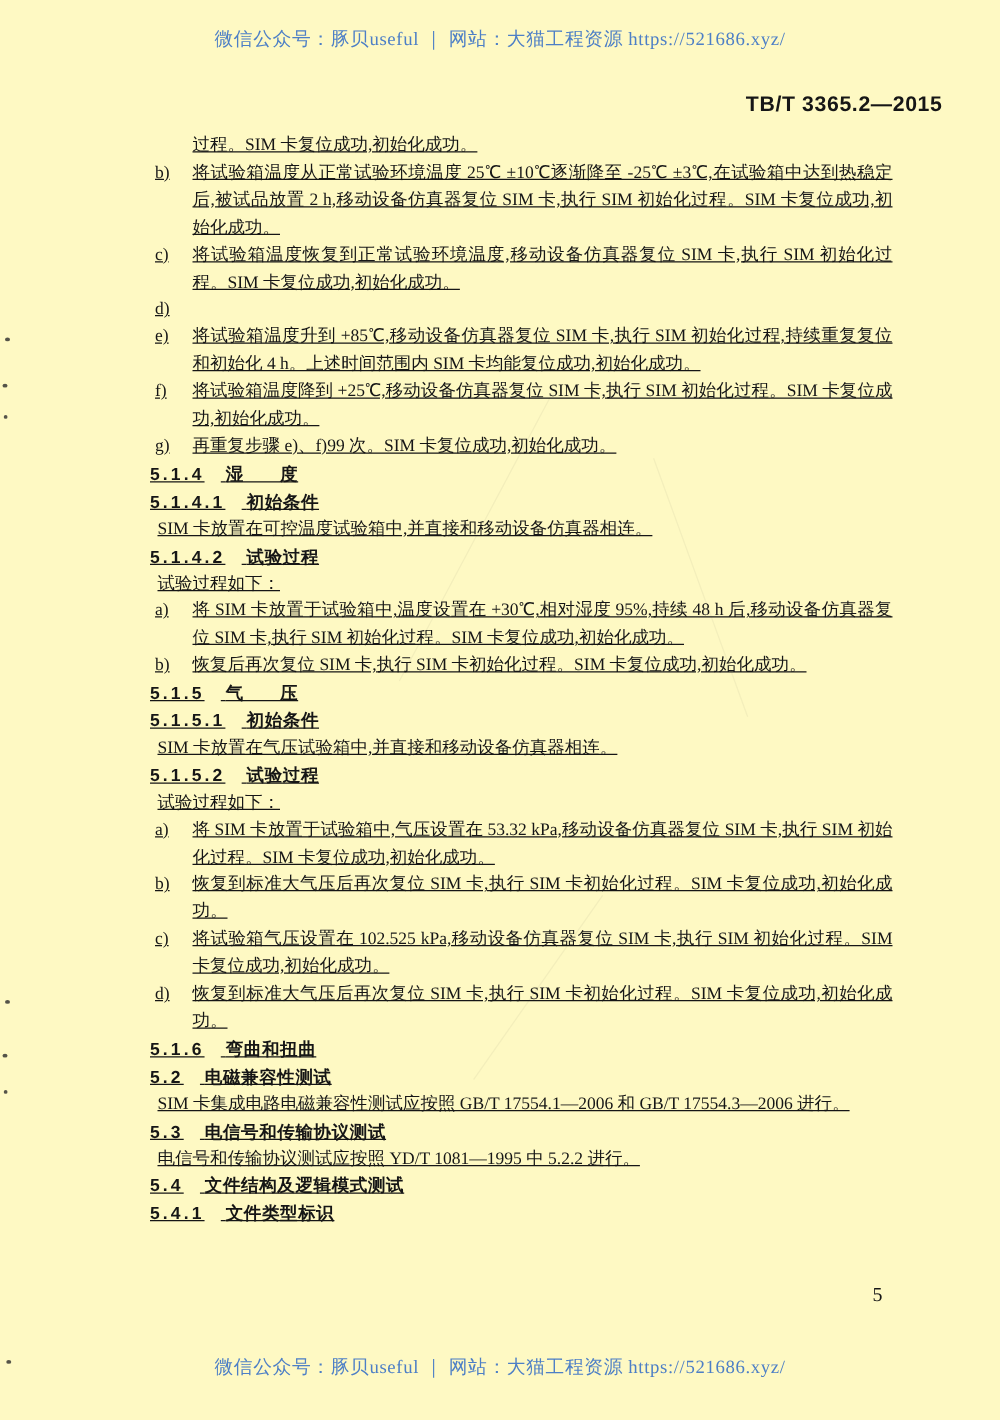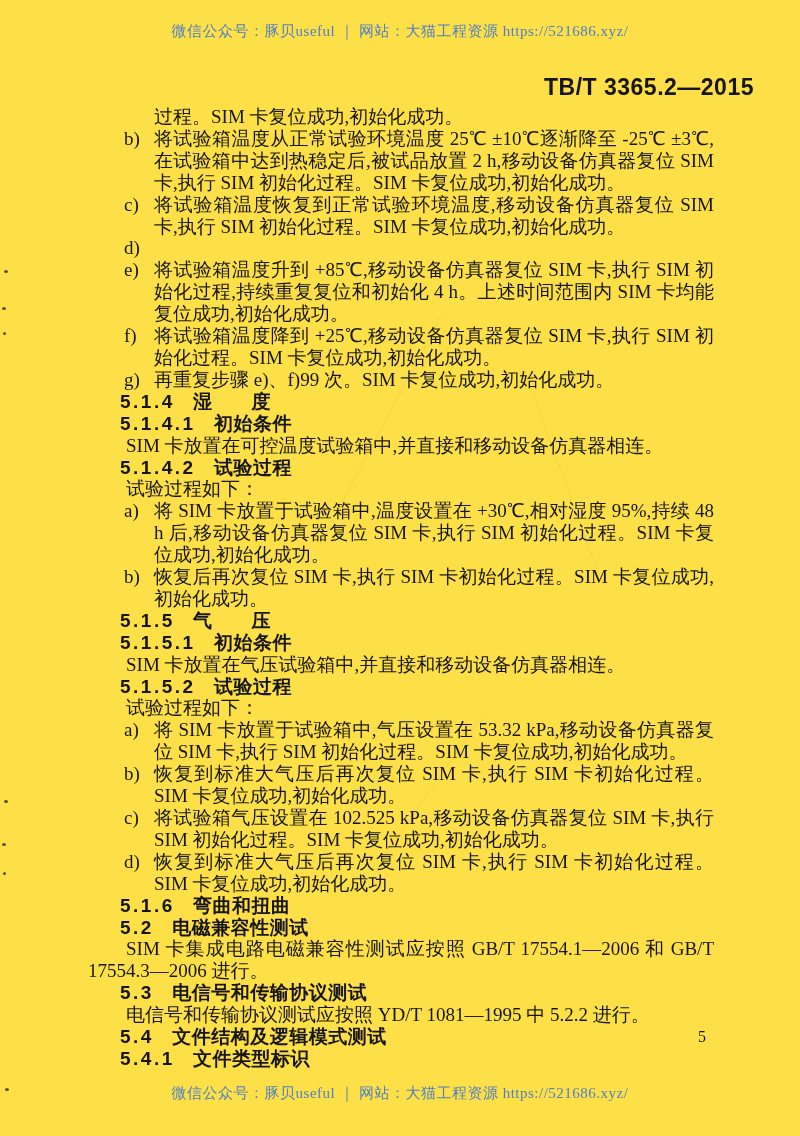--- a/index.html
+++ b/index.html
@@ -2,21 +2,21 @@
 <html><head>
 <meta charset="utf-8">
 <style>
   html, body { margin: 0; padding: 0; }
   body { background: #e9e9e7; }
   .page {
     position: relative;
     width: 800px;
     height: 1136px;
     margin: 0 auto;
-    background: #fde047;
+    background: #fef9c3;
     overflow: hidden;
     color: #161616;
     font-family: "Liberation Serif", serif;
   }
   
   .wm {
     position: absolute;
     left: 0;
     width: 100%;
     text-align: center;
@@ -27,31 +27,32 @@
   }
   .wm-top { top: 22px; }
   .wm-bottom { top: 1084px; }
   
   .doc-num {
     position: absolute;
     top: 74px;
     right: 46px;
     font-family: "Liberation Sans", sans-serif;
     font-weight: bold;
-    font-size: 23px;
+    font-size: 17px;
     letter-spacing: 0.5px;
   }
   
   .content {
     position: absolute;
     top: 106px;
     left: 88px;
     width: 626px;
-    font-size: 19px;
+    font-size: 14px;
     line-height: 21.9px;
+    text-decoration: underline;
   }
   .cont {
     padding-left: 66px;
   }
   .para {
     text-indent: 38px;
     text-align: justify;
   }
   .li { display: flex; }
   .li .mk {

